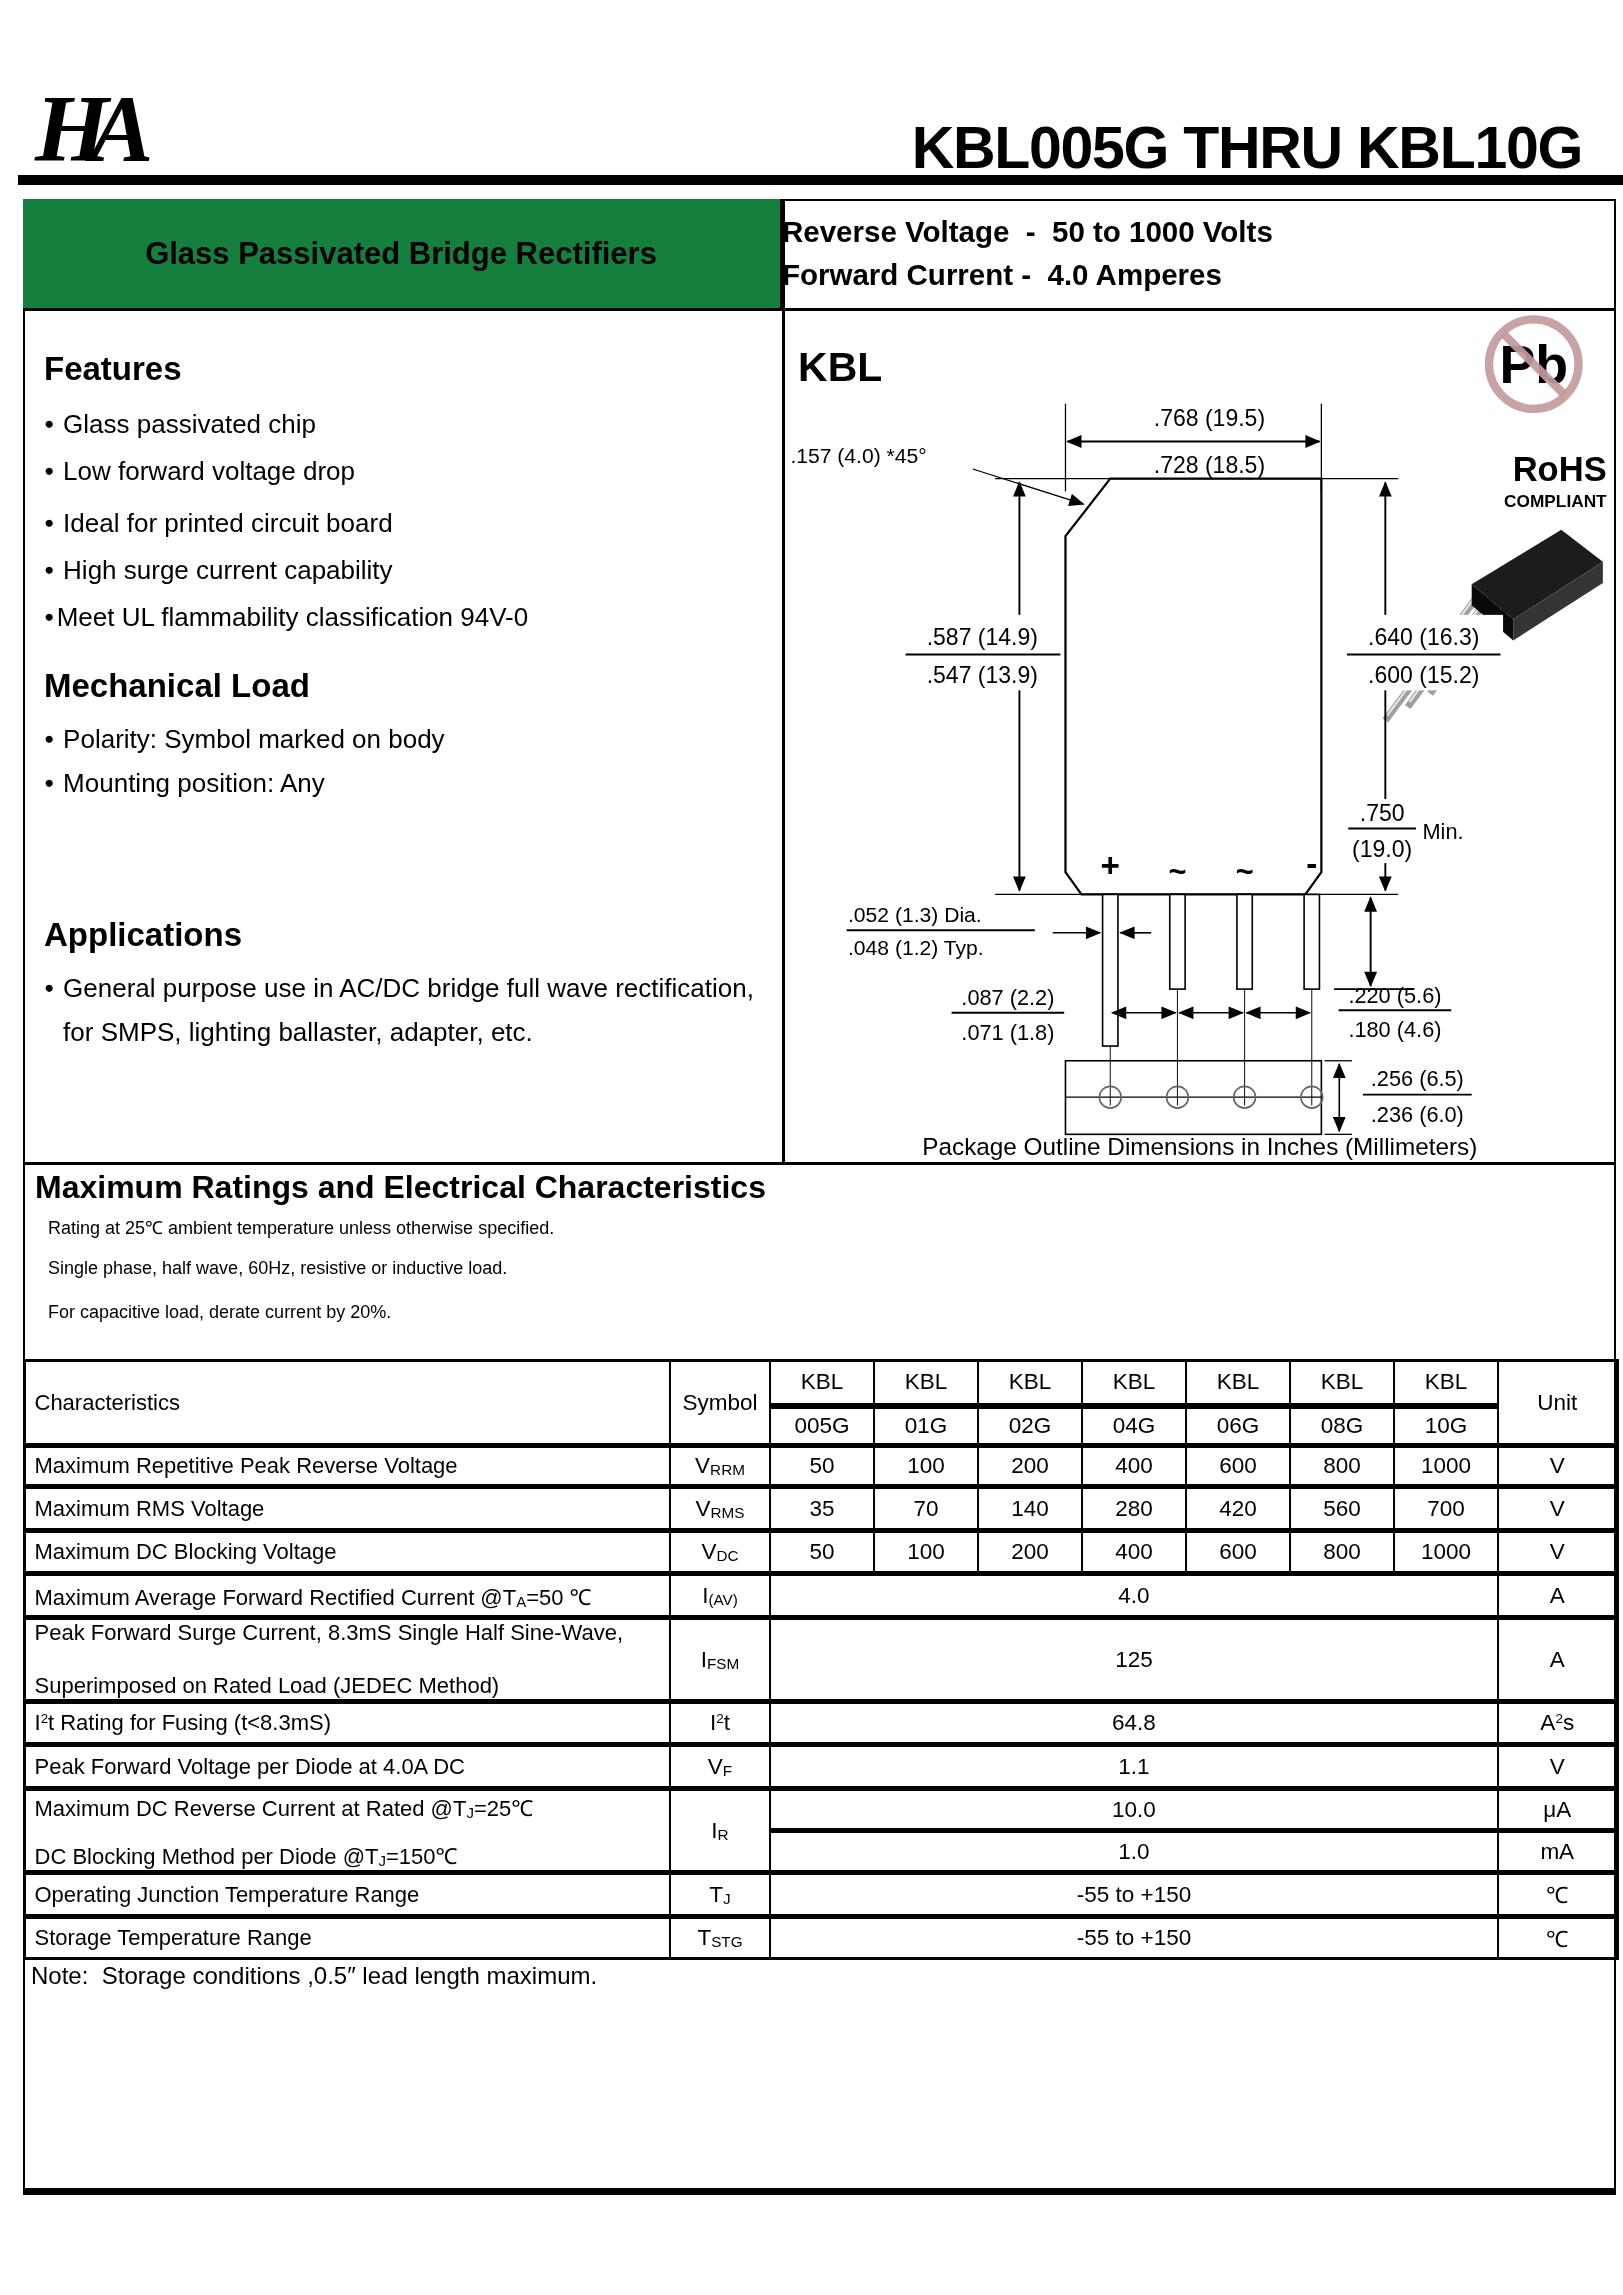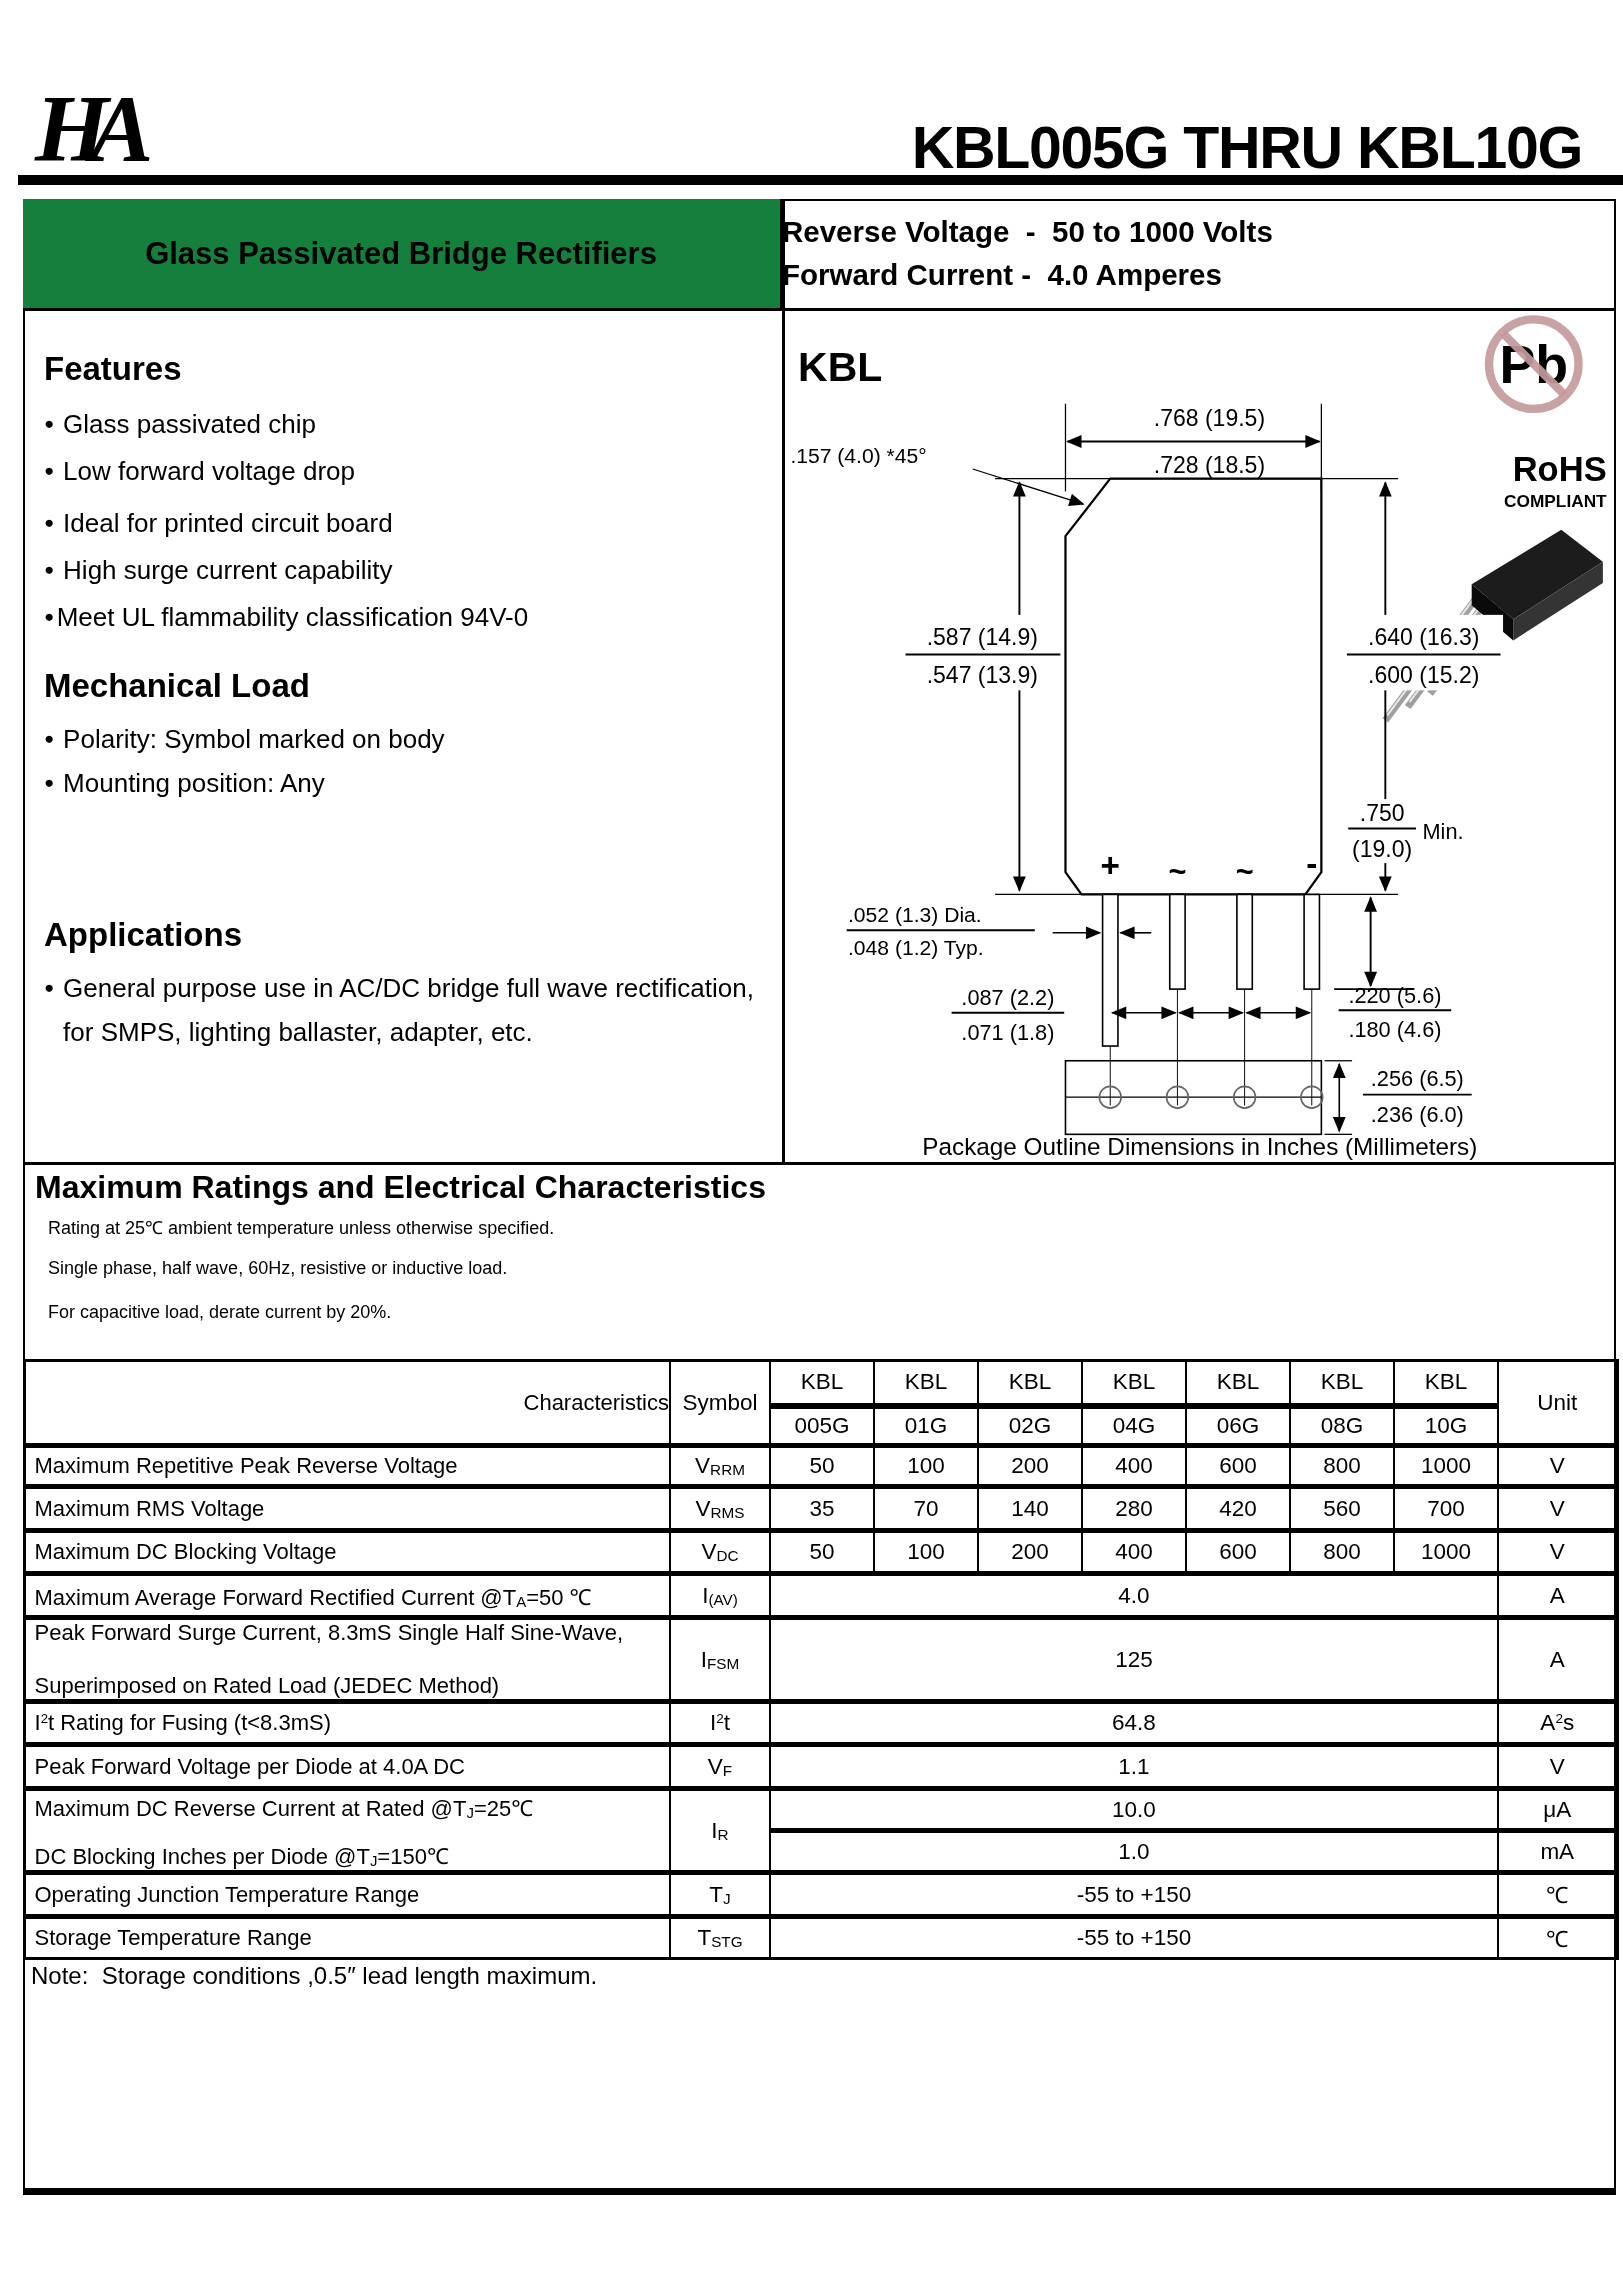--- a/index.html
+++ b/index.html
@@ -246,21 +246,21 @@
         <col style="width:104px">
         <col style="width:104px">
         <col style="width:104px">
       <col style="width:104px">
         <col style="width:104px">
         <col style="width:104px">
       <col style="width:119px">
     </colgroup>
     <tbody>
       <tr class="hrow1 h70">
-        <td class="chr" rowspan="2" style="text-align:right;border-bottom:5.8px solid #000;">Characteristics</td>
+        <td class="chr" rowspan="2" style="text-align:left;border-bottom:5.8px solid #000;">Characteristics</td>
         <td rowspan="2" style="border-bottom:5.8px solid #000;">Symbol</td>
         <td>KBL</td>
         <td>KBL</td>
         <td>KBL</td>
         <td>KBL</td>
         <td>KBL</td>
         <td>KBL</td>
         <td>KBL</td>
         <td rowspan="2" style="border-bottom:5.8px solid #000;">Unit</td>
       </tr>
@@ -333,21 +333,21 @@
       </tr>
       <tr class="thick h69">
         <td class="chr">Peak Forward Voltage per Diode at 4.0A DC</td>
         <td><span>V</span><span class="sb">F</span></td>
         <td colspan="7">1.1</td>
         <td>V</td>
       </tr>
       <tr class="thick h65">
         <td class="chr split-lines" rowspan="2">
           <div class="l1"><span>Maximum DC Reverse Current at Rated @T</span><span class="sb">J</span><span>=25℃</span></div>
-          <div><span>DC Blocking Inches per Diode @T</span><span class="sb">J</span><span>=150℃</span></div>
+          <div><span>DC Blocking Method per Diode @T</span><span class="sb">J</span><span>=150℃</span></div>
         </td>
         <td rowspan="2"><span>I</span><span class="sb">R</span></td>
         <td colspan="7">10.0</td>
         <td>μA</td>
       </tr>
       <tr class="thick h66">
         <td colspan="7">1.0</td>
         <td>mA</td>
       </tr>
       <tr class="thick h69">

